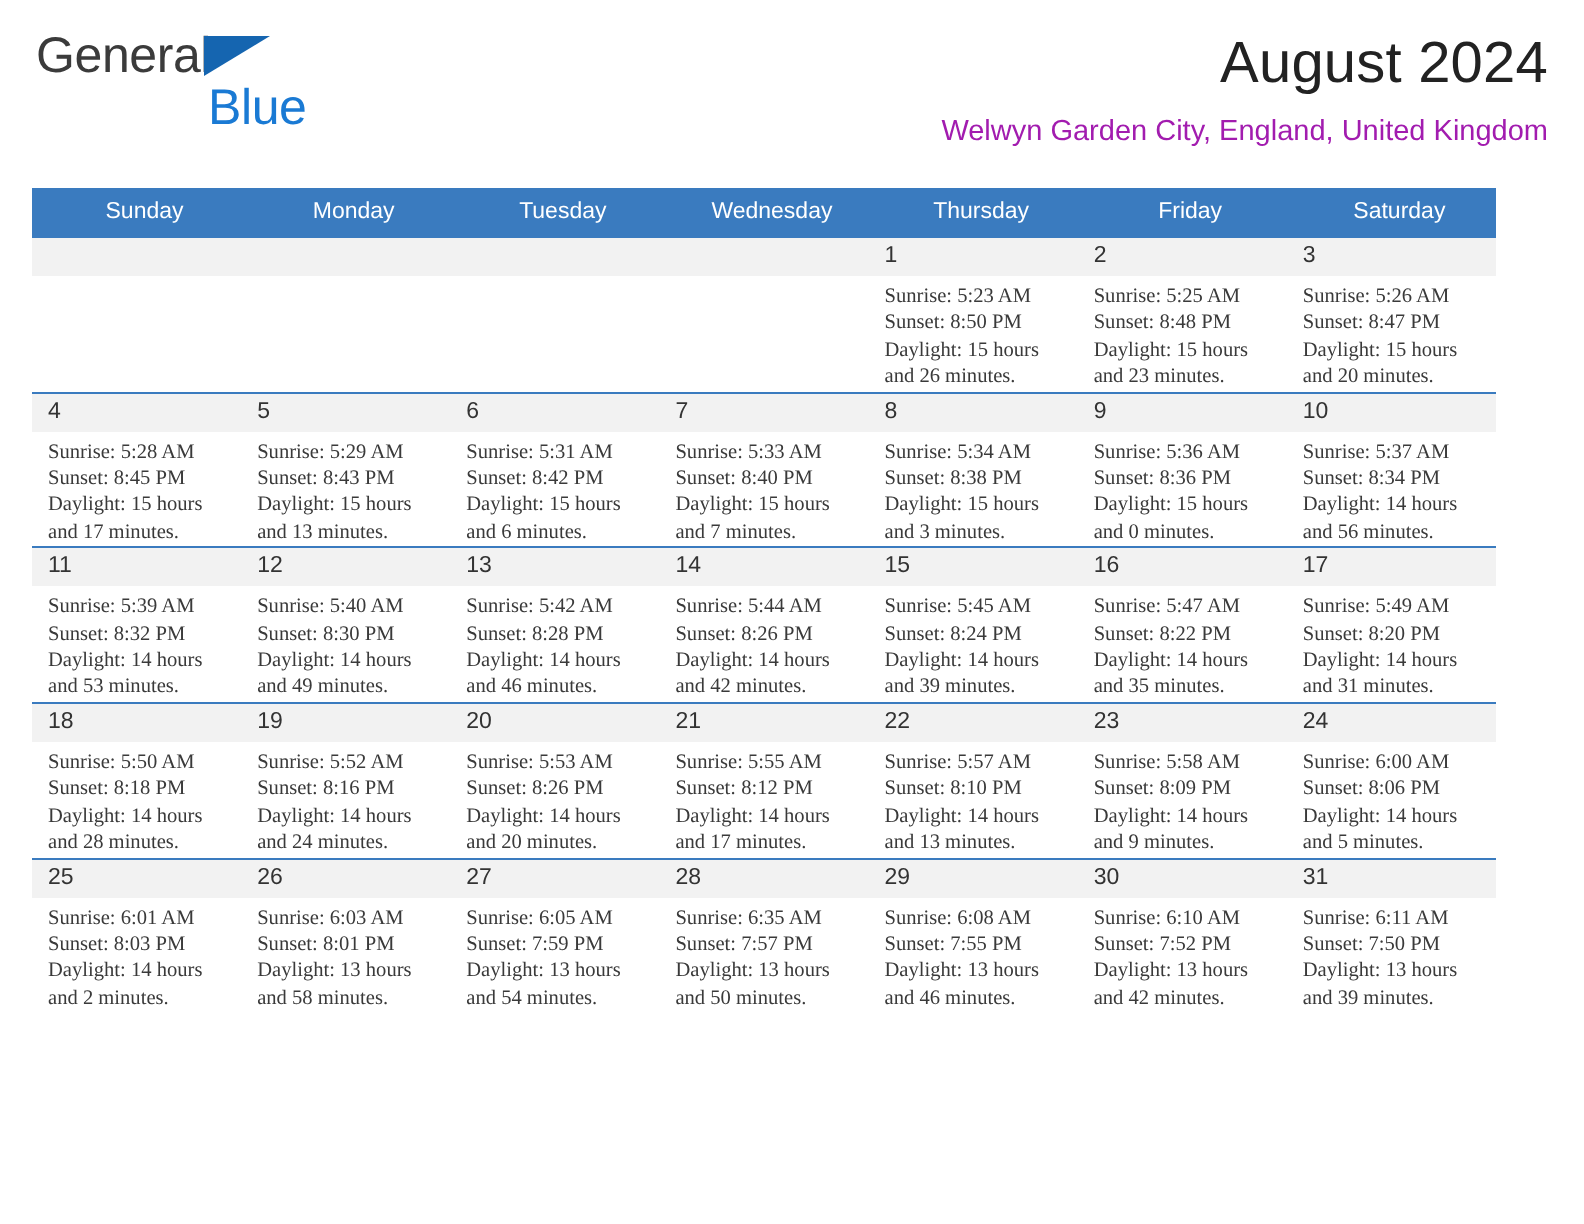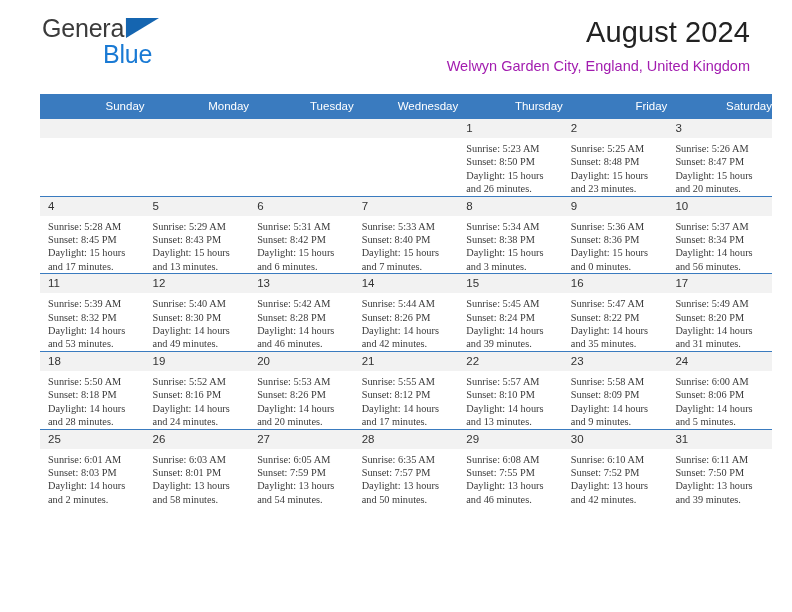--- a/index.html
+++ b/index.html
@@ -13,21 +13,21 @@
     height: 612px;
     font-family: "Liberation Sans", sans-serif;
     color: #000000;
     overflow: hidden;
   }
   .page {
     position: relative;
     width: 792px;
     height: 502px;
     box-sizing: border-box;
-    padding: 0 40px;
+    padding: 0 16px;
   }
 
   
   .header {
     position: relative;
     height: 72px;
   }
   .brand {
     position: absolute;
     left: 2px;
@@ -48,21 +48,21 @@
     left: 84px;
     top: 2px;
     width: 0;
     height: 0;
     border-left: 33px solid #1565b0;
     border-bottom: 20px solid transparent;
   }
   .brand-row2 {
     display: block;
     margin-top: 1px;
-    margin-left: 61px;
+    margin-left: 86px;
     font-size: 25px;
     color: #1a7ad4;
     letter-spacing: -0.2px;
   }
   .month-title {
     position: absolute;
     right: 2px;
     top: 16px;
     font-size: 29px;
     color: #222222;
@@ -82,21 +82,21 @@
     width: 732px;
     border-collapse: collapse;
     table-layout: fixed;
     margin-top: 22px;
   }
   .calendar th {
     background: #3a7bbf;
     color: #ffffff;
     font-size: 11.5px;
     font-weight: normal;
-    text-align: right;
+    text-align: center;
     padding: 6px 0 6px 8px;
     border: none;
     height: 12px;
   }
   .calendar td {
     vertical-align: top;
     width: 14.2857%;
     height: 76px;
     padding: 0;
     border: none;

